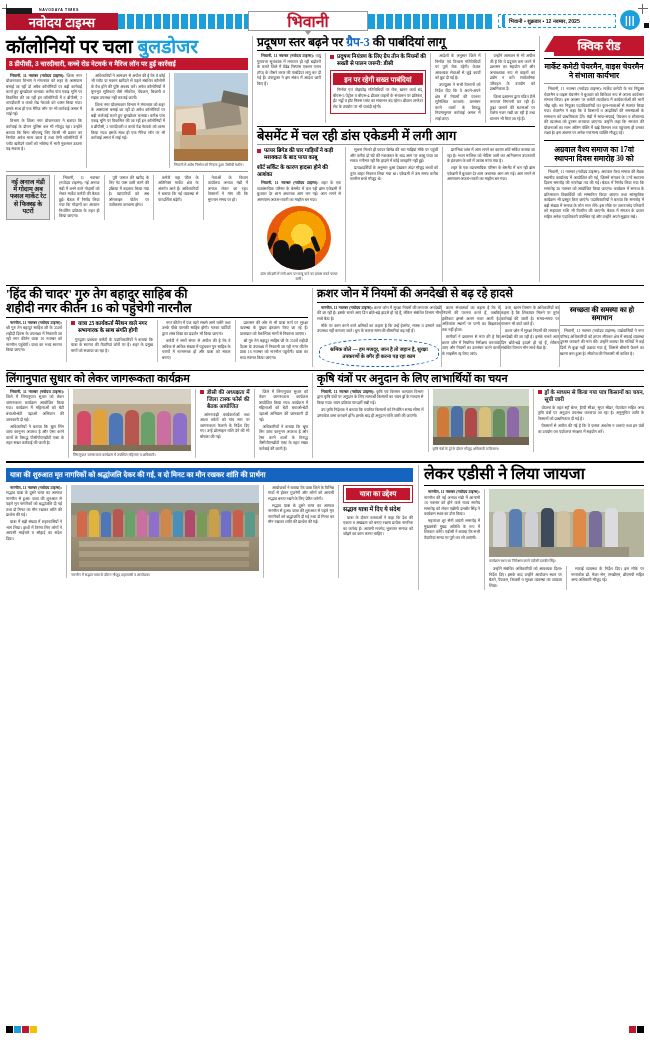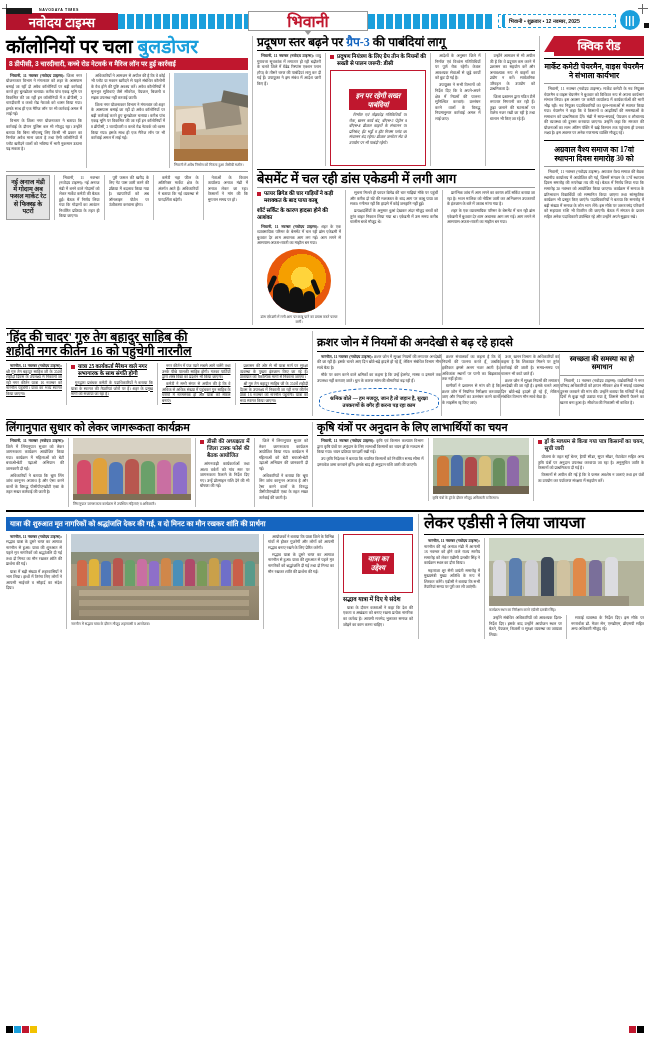--- a/index.html
+++ b/index.html
@@ -75,21 +75,21 @@
   .quickread-head:before{ content:""; position:absolute; left:-10px; top:0; border-top:16px solid transparent;
                     border-right:10px solid #c0172e; }
   .qr-title { font-family:"Liberation Serif", serif; font-weight:bold; font-size:7.6px;
               line-height:1.12; color:#000; text-align:center; padding:2px 0; }
 
   
   .tcol { font-size:3.95px; line-height:1.4; text-align:justify; color:#222;
           font-family:"Liberation Serif", serif; hyphens:auto; overflow:hidden;}
   .tcol p { text-indent:4px; margin-bottom:1.6px; }
 
-  .inset-red { border:1px solid #c0172e; padding:18px;font-style:italic; }
+  .inset-red { border:1px solid #c0172e; padding:2px; }
   .inset-red .t { background:#c0172e; color:#fff; font-weight:bold; font-size:7px; text-align:center;
                   padding:1.5px 2px; font-family:"Liberation Serif", serif;}
   .bullet-line { display:flex; gap:3px; align-items:flex-start; }
   .bullet-line i { flex:0 0 4px; height:4px; background:#c0172e; margin-top:1.5px; display:block; }
   .bullet-line span { font-weight:bold; font-size:5.6px; line-height:1.25; font-family:"Liberation Serif", serif; }
 
   .gray-box { background:#e4e4e4; border:1px solid #9a9a9a; }
 
   .circ-photo { width:64px; height:64px; border-radius:50%; overflow:hidden; position:relative; }
 
@@ -327,21 +327,21 @@
             <p>भिवानी, 11 नवम्बर (नवोदय टाइम्स): अग्रवाल वैश्य समाज की बैठक स्थानीय कार्यालय में आयोजित की गई, जिसमें संगठन के 17वें स्थापना दिवस समारोह की रूपरेखा तय की गई। बैठक में निर्णय लिया गया कि समारोह 30 नवम्बर को आयोजित किया जाएगा। कार्यक्रम में समाज के प्रतिभावान विद्यार्थियों को सम्मानित किया जाएगा तथा सांस्कृतिक कार्यक्रम भी प्रस्तुत किए जाएंगे। पदाधिकारियों ने बताया कि समारोह में बड़ी संख्या में समाज के लोग भाग लेंगे। इस मौके पर जरूरतमंद परिवारों को सहायता राशि भी वितरित की जाएगी। बैठक में संगठन के प्रधान सहित अनेक पदाधिकारी उपस्थित रहे और उन्होंने अपने सुझाव रखे।</p>
           </div>
       </div>
     </div>
   </div>
 
   <div class="rule" style="margin:3px 0 2px 0;"></div>
 
   <div class="main">
 
-    <div style="flex:0 0 306px; padding-right:4px;text-decoration:underline;">
+    <div style="flex:0 0 306px; padding-right:4px;">
       <div class="hl" style="font-size:12.6px;">'हिंद की चादर' गुरु तेग बहादुर साहिब की</div>
       <div class="hl" style="font-size:12.6px; margin-top:1px;">शहीदी नगर कीर्तन 16 को पहुंचेगी नारनौल</div>
       <div class="rule" style="margin:2px 0;"></div>
       <div style="display:flex; gap:4px;">
         <div style="flex:0 0 56px;" class="tcol">
           <p><span class="byline">नारनौल, 11 नवम्बर (नवोदय टाइम्स):</span> <span>श्री गुरु तेग बहादुर साहिब जी के 350वें शहीदी दिवस के उपलक्ष्य में निकाली जा रही नगर कीर्तन यात्रा 16 नवम्बर को नारनौल पहुंचेगी। यात्रा का भव्य स्वागत किया जाएगा।</span></p>
         </div>
         <div class="vrule"></div>
         <div style="flex:0 0 82px;">
           <div class="bullet-line">
@@ -360,21 +360,21 @@
         <div class="vrule"></div>
         <div style="flex:1;" class="tcol">
           <p>प्रशासन की ओर से भी यात्रा मार्ग पर सुरक्षा व्यवस्था के पुख्ता इंतजाम किए जा रहे हैं। यातायात को वैकल्पिक मार्गों से निकाला जाएगा।</p>
           <p>श्री गुरु तेग बहादुर साहिब जी के 350वें शहीदी दिवस के उपलक्ष्य में निकाली जा रही नगर कीर्तन यात्रा 16 नवम्बर को नारनौल पहुंचेगी। यात्रा का भव्य स्वागत किया जाएगा।</p>
         </div>
       </div>
     </div>
 
     <div class="vrule"></div>
 
-    <div style="flex:1; padding-left:4px;margin-top:6px;">
+    <div style="flex:1; padding-left:4px;">
       <div class="hl" style="font-size:11.4px;">क्रशर जोन में नियमों की अनदेखी से बढ़ रहे हादसे</div>
       <div class="rule" style="margin:2px 0;"></div>
       <div style="display:flex; ">
         <div style="flex:0 0 124px;">
           <div class="tcol">
             <p><span class="byline">नारनौल, 11 नवम्बर (नवोदय टाइम्स):</span> <span>क्रशर जोन में सुरक्षा नियमों की लगातार अनदेखी की जा रही है। इसके चलते आए दिन छोटे-बड़े हादसे हो रहे हैं, लेकिन संबंधित विभाग मौन साधे बैठा है।</span></p>
             <p>मौके पर काम करने वाले श्रमिकों का कहना है कि उन्हें हेलमेट, मास्क व दस्ताने तक उपलब्ध नहीं करवाए जाते। धूल के कारण सांस की बीमारियां बढ़ रही हैं।</p>
           </div>
           <div class="quote-blob" style="margin:3px auto 0 auto;">
             <div class="inner">श्रमिक बोले — हम मजदूर, जान है तो जहान है, सुरक्षा उपकरणों के बगैर ही करना पड़ रहा काम</div>

